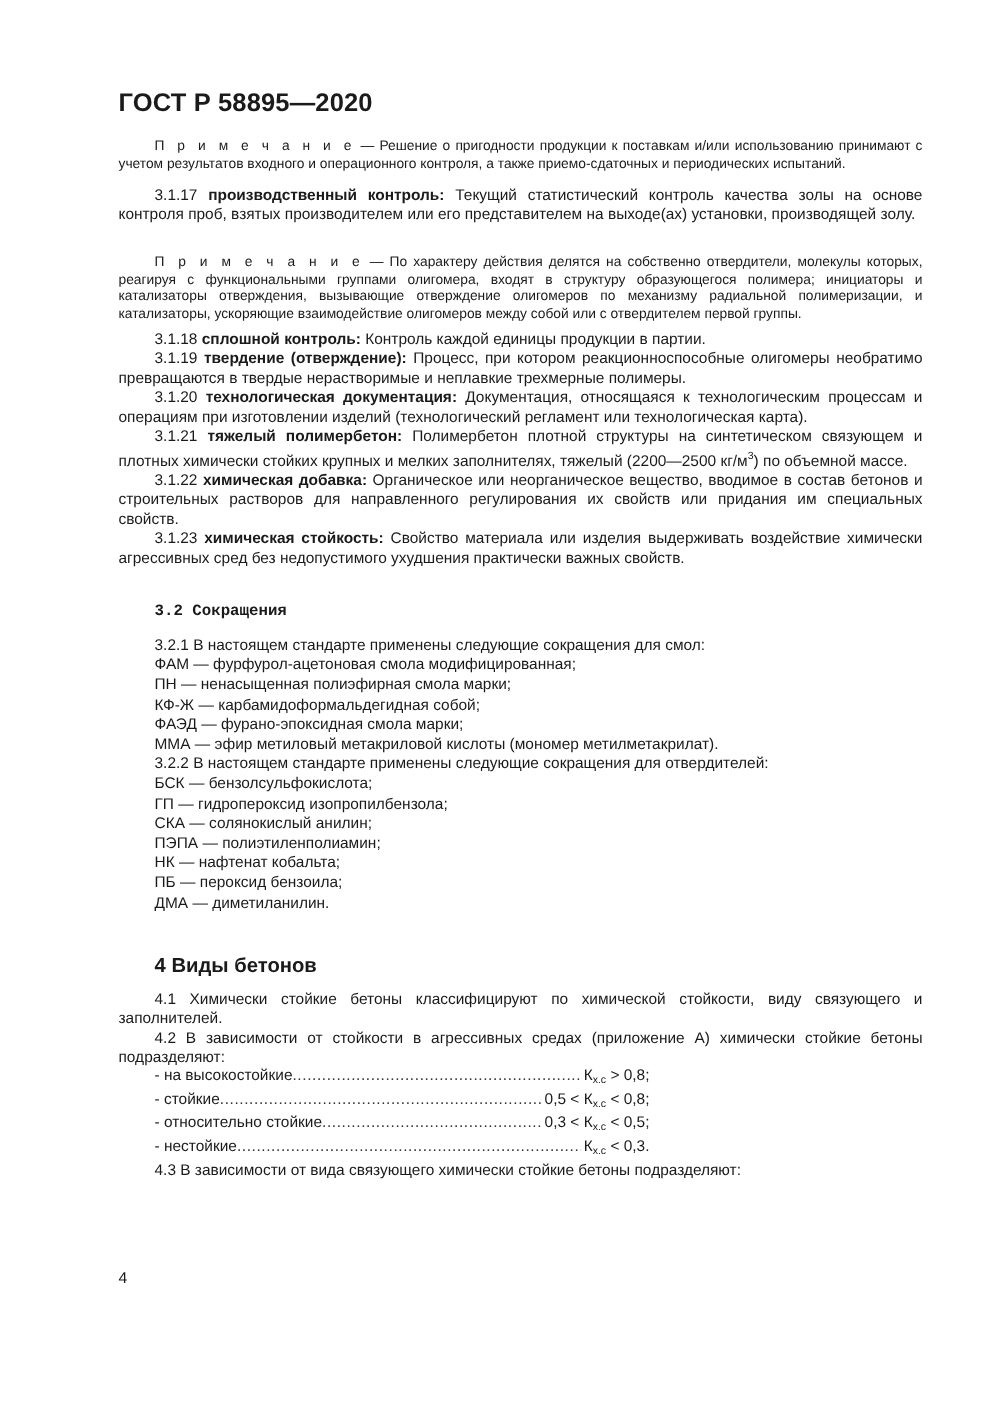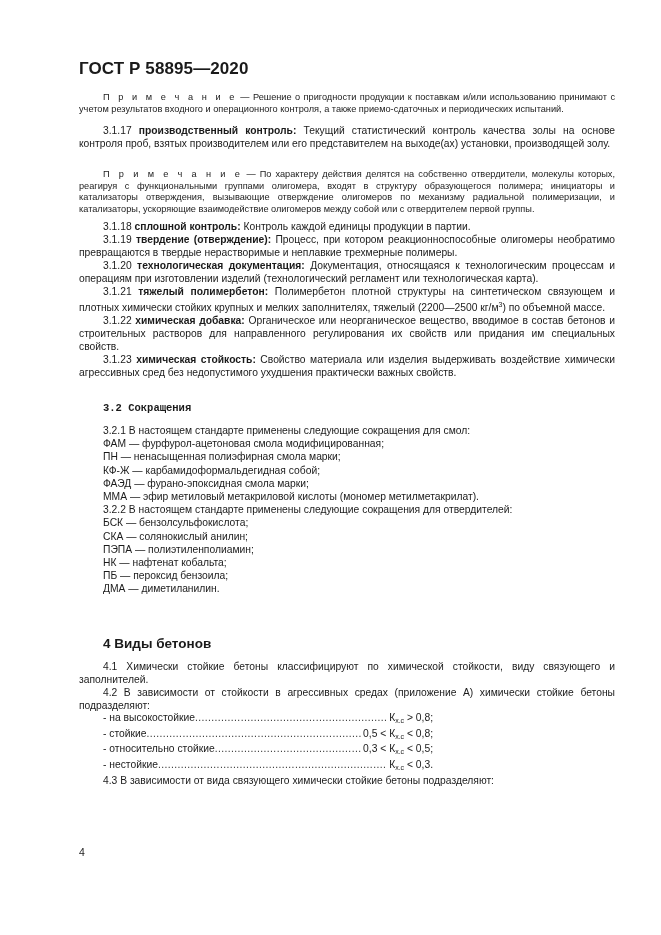--- a/index.html
+++ b/index.html
@@ -63,20 +63,21 @@
       <div>3.2.1 В настоящем стандарте применены следующие сокращения для смол:</div>
       <div>ФАМ — фурфурол-ацетоновая смола модифицированная;</div>
       <div>ПН — ненасыщенная полиэфирная смола марки;</div>
       <div>КФ-Ж — карбамидоформальдегидная собой;</div>
       <div>ФАЭД — фурано-эпоксидная смола марки;</div>
       <div>ММА — эфир метиловый метакриловой кислоты (мономер метилметакрилат).</div>
     </div>
     <div class="list">
       <div>3.2.2 В настоящем стандарте применены следующие сокращения для отвердителей:</div>
       <div>БСК — бензолсульфокислота;</div>
+      <div>ГП — гидропероксид изопропилбензола;</div>
       <div>СКА — солянокислый анилин;</div>
       <div>ПЭПА — полиэтиленполиамин;</div>
       <div>НК — нафтенат кобальта;</div>
       <div>ПБ — пероксид бензоила;</div>
       <div>ДМА — диметиланилин.</div>
     </div>
   </div>
 
   <div class="blk" style="top:636px;">
     <div class="h4" style="padding-left:24px;">4 Виды бетонов</div>

